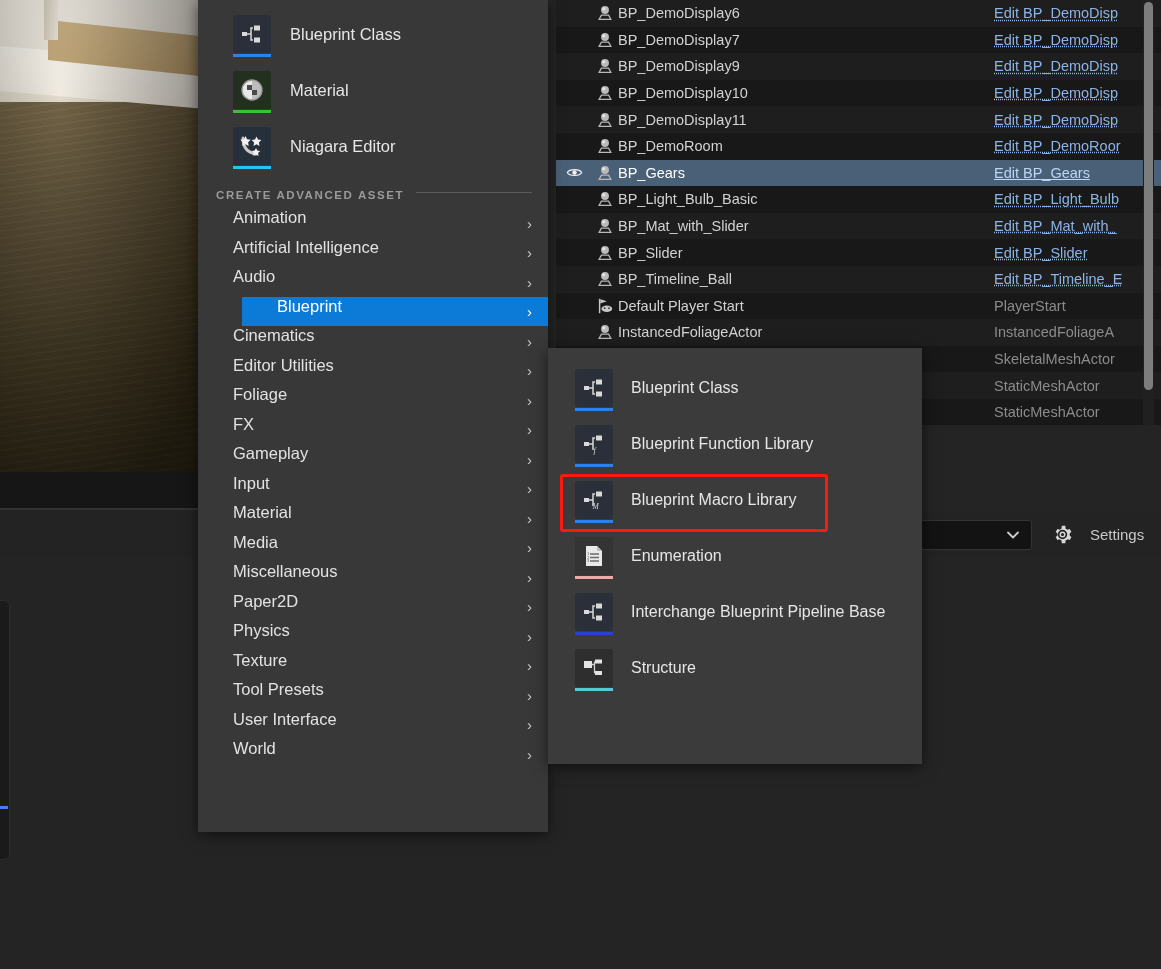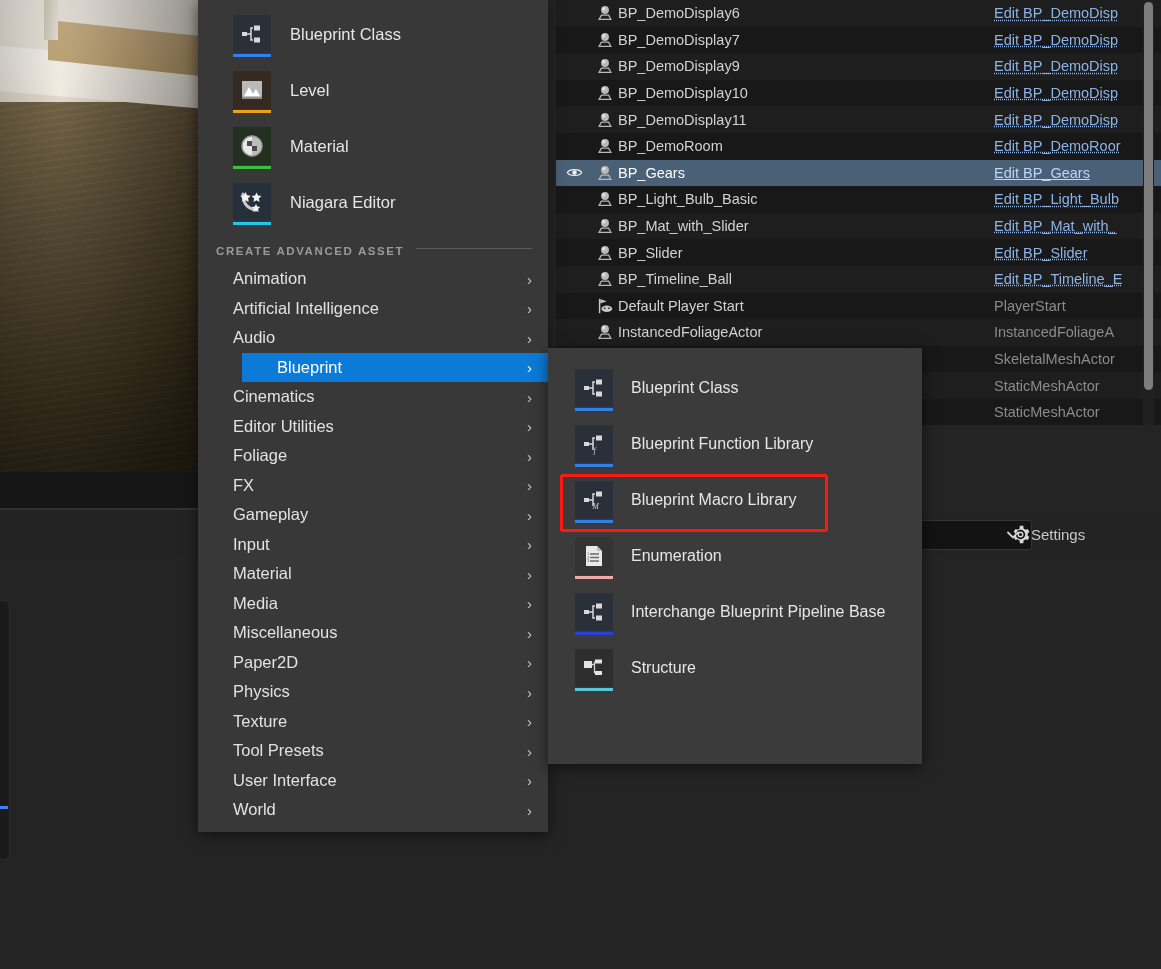--- a/index.html
+++ b/index.html
@@ -51,39 +51,39 @@
      white-space:nowrap;font-size:14.5px;color:#8b8b8b;}
   .ol-type.link{color:#8cb4e8;text-decoration:underline;text-decoration-style:dotted;}
   .ol-row.sel .ol-type.link{color:#bcd6f5;text-decoration-style:solid;}
   .ol-scroll-track{position:absolute;left:1143px;top:0;width:11px;height:425px;background:#202020;}
   .ol-scroll-thumb{position:absolute;left:1144px;top:2px;width:9px;height:388px;background:#7d7d7d;border-radius:5px;}
 
   
   .toolbar{position:absolute;left:0;top:512px;width:1161px;height:44px;background:#232323;}
   .tb-combo{position:absolute;left:906px;top:520px;width:114px;height:28px;background:#131313;
      border:1px solid #343434;border-radius:3px;display:flex;align-items:center;justify-content:flex-end;padding-right:10px;}
-  .tb-settings{position:absolute;left:1010px;top:521px;height:26px;display:flex;align-items:center;gap:0;
+  .tb-settings{position:absolute;left:1052px;top:521px;height:26px;display:flex;align-items:center;gap:17px;
      color:#c8c8c8;font-size:15px;}
 
   
   .menu{position:absolute;background:#383838;box-shadow:0 3px 14px rgba(0,0,0,.55);}
   #main-menu{left:198px;top:0;width:350px;height:832px;}
   #sub-menu{left:548px;top:348px;width:374px;height:416px;background:#3b3b3b;}
 
   .asset-item{position:relative;display:flex;align-items:center;height:56px;padding-left:35px;cursor:default;}
   .asset-tile{position:relative;width:38px;height:38px;border-radius:2px;flex:0 0 auto;
      display:flex;align-items:center;justify-content:center;}
   .asset-tile .bar{position:absolute;left:0;bottom:-4px;width:38px;height:3px;}
   .asset-label{margin-left:19px;font-size:16.5px;color:#e6e6e6;white-space:nowrap;}
 
   .section-head{display:flex;align-items:center;height:24px;padding-left:18px;margin-top:6px;gap:12px;}
   .section-head .txt{font-size:11.5px;letter-spacing:1.6px;color:#9a9a9a;font-weight:bold;white-space:nowrap;margin-top:6px;}
   .section-head .rule{flex:1;height:1px;background:#5b5b5b;margin-right:16px;}
 
-  .mi{position:relative;display:flex;align-items:center;height:29.5px;padding-left:35px;padding-right:18px;cursor:default;}
+  .mi{position:relative;display:flex;height:29.5px;padding-left:35px;padding-right:18px;cursor:default;}
   .mi .lbl{font-size:16.5px;color:#e2e2e2;white-space:nowrap;}
   .mi .arrow{position:absolute;right:16px;top:50%;transform:translateY(-50%);
      color:#c9c9c9;font-size:15px;line-height:1;}
   .mi.active{background:#0c7bd8;margin-left:44px;}
   .mi.active .lbl{color:#ffffff;}
   .mi.active .arrow{color:#ffffff;}
 
   
   .sub-item{position:relative;display:flex;align-items:center;height:56px;padding-left:27px;cursor:default;}
   .sub-item .asset-label{margin-left:18px;font-size:16px;}
@@ -331,31 +331,20 @@
         <rect x="3" y="11" width="5" height="4" fill="#d9d9d9"></rect>
         <path d="M8 13 H12 V7 H14 M12 13 V19 H14" stroke="#d9d9d9" stroke-width="1.5" fill="none"></path>
         <rect x="15" y="4.5" width="6" height="5" fill="#d9d9d9"></rect>
         <rect x="15" y="16.5" width="6" height="5" fill="#d9d9d9"></rect>
       </svg>
             <span class="bar" style="background:#2f80e8"></span>
           </span>
           <span class="asset-label">Blueprint Class</span>
         </div>
         <div class="asset-item">
-          <span class="asset-tile" style="background:#352a22">
-            <svg width="26" height="26" viewBox="0 0 26 26">
-        <rect x="3" y="4" width="20" height="18" fill="#b9b9b9"></rect>
-        <path d="M4 21 L10 10 L14 17 L17 12 L22 21 Z" fill="#ffffff"></path>
-        <rect x="3" y="19.5" width="20" height="2.5" fill="#8f8f8f"></rect>
-      </svg>
-            <span class="bar" style="background:#f0a01a"></span>
-          </span>
-          <span class="asset-label">Level</span>
-        </div>
-        <div class="asset-item">
           <span class="asset-tile" style="background:#23301f">
             <svg width="26" height="26" viewBox="0 0 26 26">
         <circle cx="13" cy="13" r="10" fill="#e9e9e9"></circle>
         <path d="M13 3 a10 10 0 0 1 0 20 z" fill="#bdbdbd"></path>
         <rect x="8" y="8" width="5" height="5" fill="#4a4a4a"></rect>
         <rect x="13" y="13" width="5" height="5" fill="#4a4a4a"></rect>
         <circle cx="13" cy="13" r="10" fill="none" stroke="#9a9a9a" stroke-width="1.4"></circle>
       </svg>
             <span class="bar" style="background:#3cc03c"></span>
           </span>

